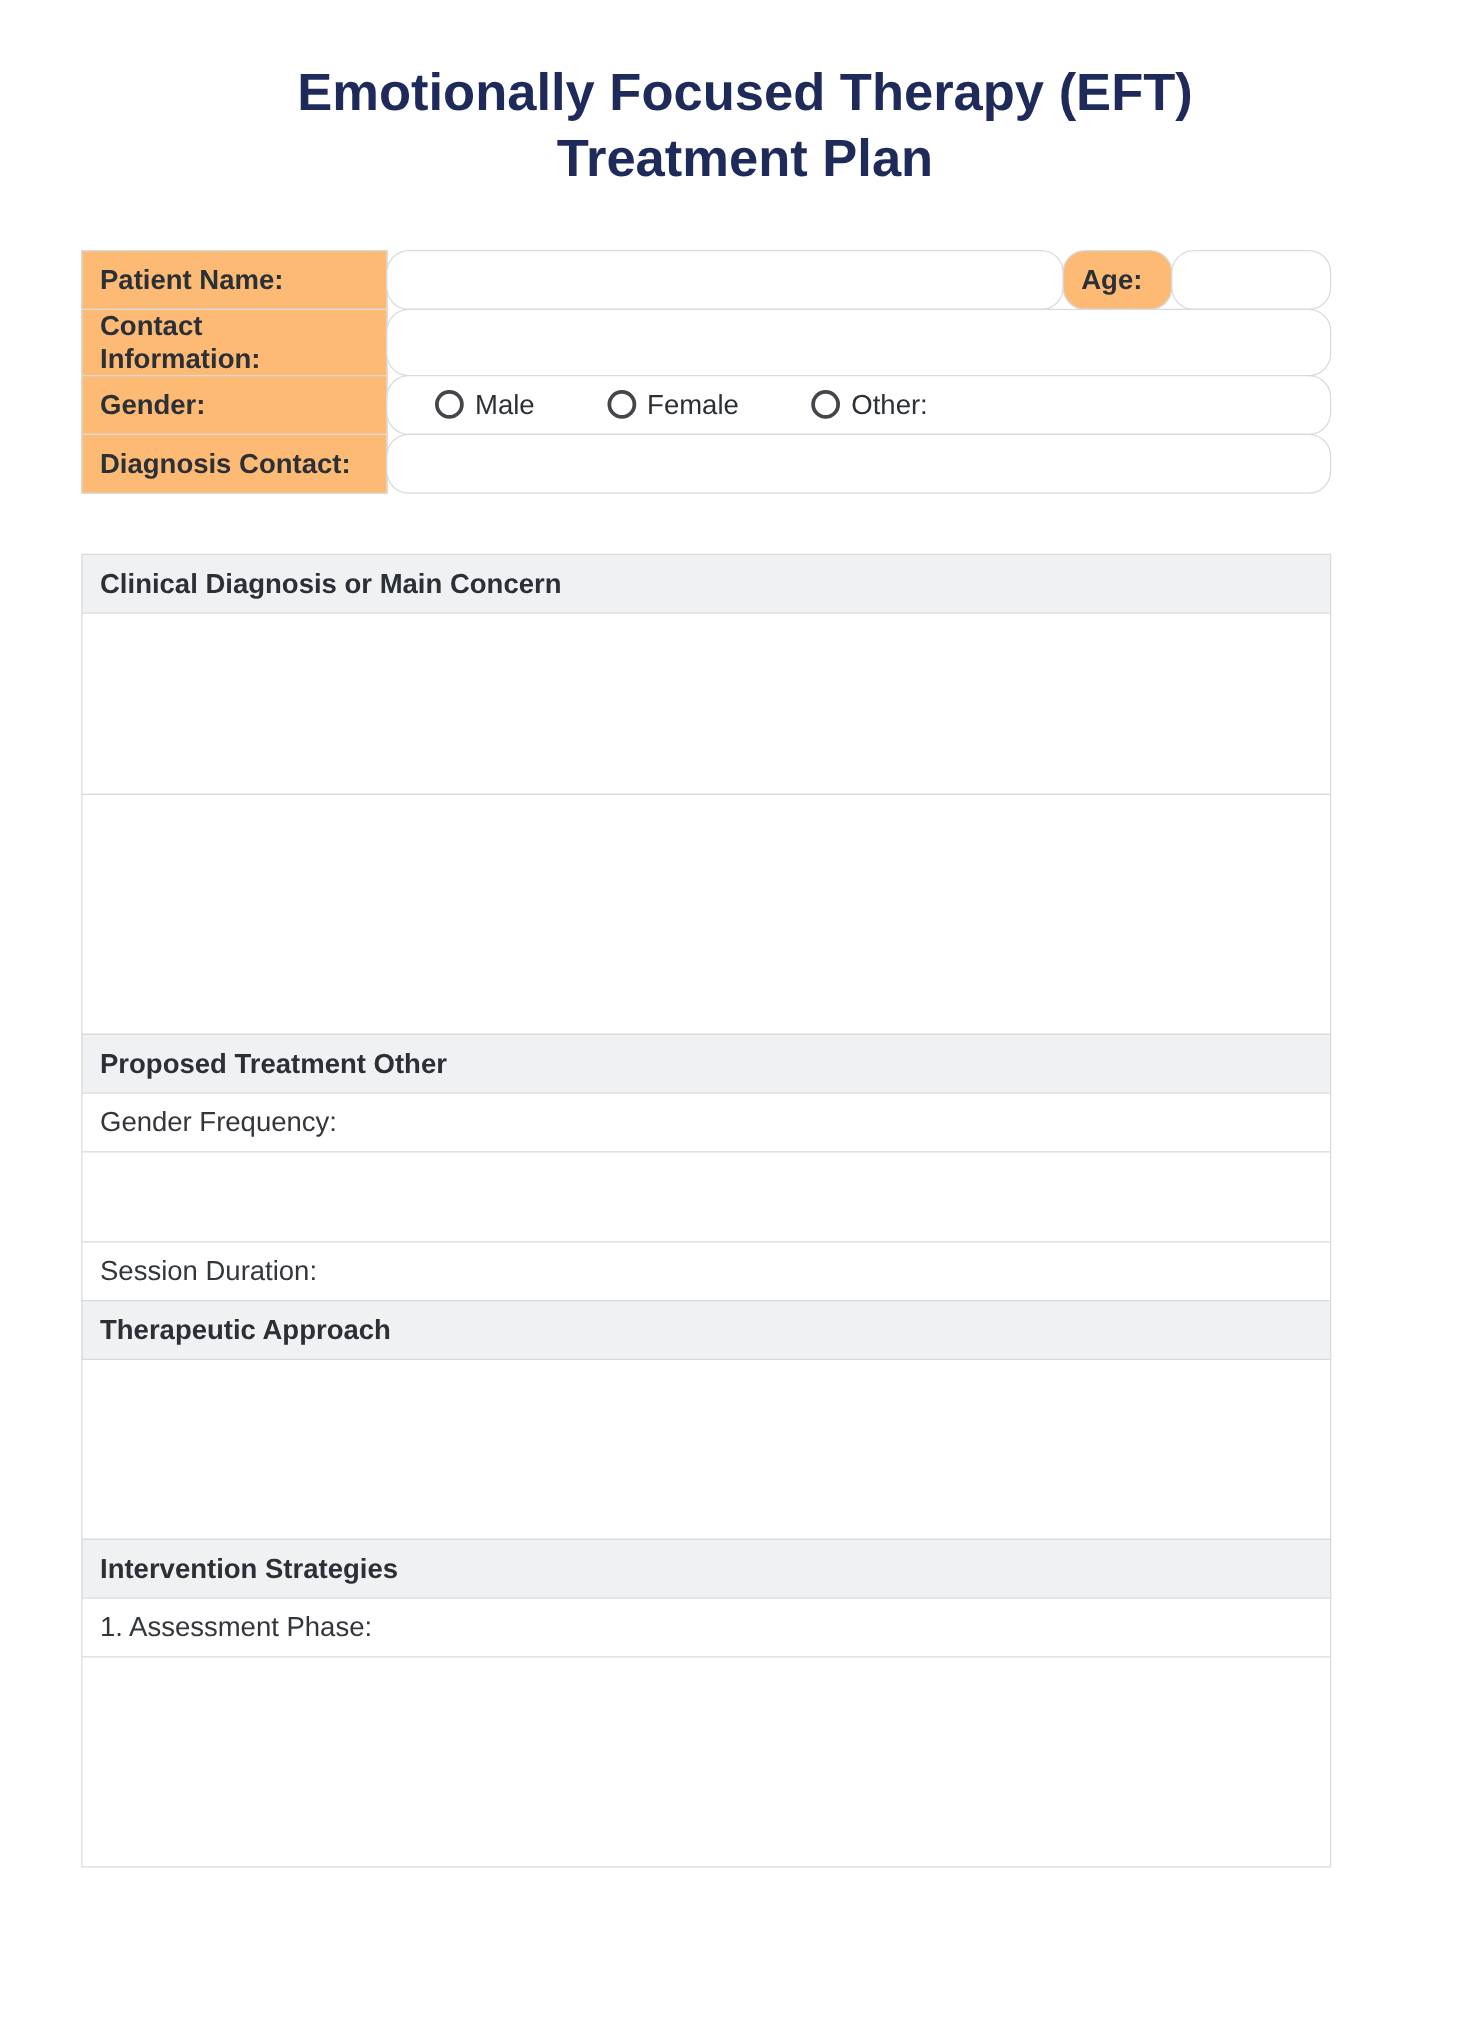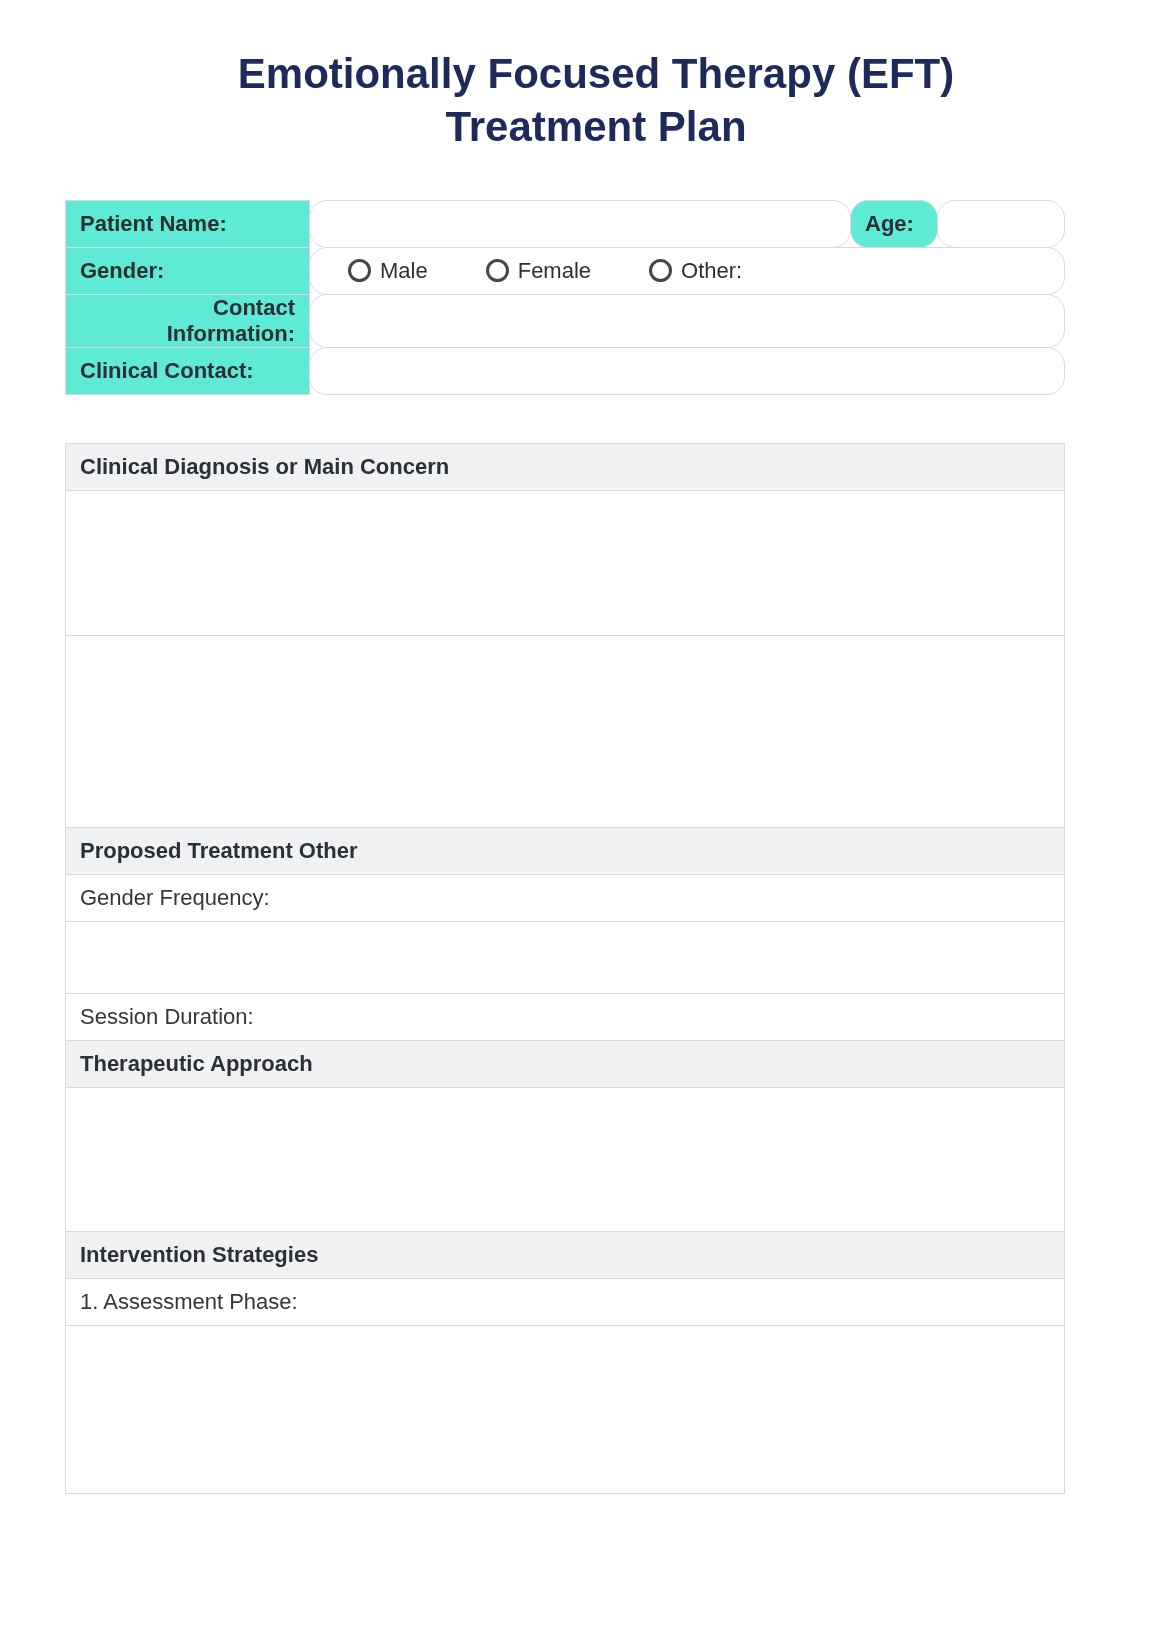--- a/index.html
+++ b/index.html
@@ -10,21 +10,21 @@
 
   .title { margin: 0; padding: 48px 0 0 16px; text-align: center; font-size: 42px; line-height: 1.26; font-weight: bold; color: #1e2a5a; }
 
   .content { width: 1000px; margin-left: 65px; }
 
   .info-table { margin-top: 46px; }
   .row { display: flex; }
   .row + .row { margin-top: -1px; }
   .cell { border: 1px solid #d8dbde; min-height: 48px; display: flex; align-items: center; padding: 0 14px; background: #ffffff; font-size: 22px; }
   .cell + .cell { margin-left: -1px; border-radius: 18px; }
-  .cell.label { background: #5eead4; font-weight: bold; color: #2b2f36; text-align: right; }
+  .cell.label { background: #fdba74; font-weight: bold; color: #2b2f36; }
   .cell.grow { flex: 1 1 auto; }
   .w-label { width: 245px; flex: 0 0 245px; }
   .w-age-label { width: 88px; flex: 0 0 88px; }
   .w-age-field { width: 128px; flex: 0 0 128px; }
 
   .radios { gap: 58px; padding-left: 38px; }
   .radio-opt { display: inline-flex; align-items: center; gap: 9px; cursor: pointer; }
   .radio-circle { width: 23px; height: 23px; border: 3px solid #43474c; border-radius: 50%; background: #ffffff; flex: 0 0 auto; }
   .radio-text { font-size: 22px; color: #2b2f36; }
 
@@ -56,44 +56,44 @@
     <div class="info-table">
 
       <div class="row">
         <div class="cell label w-label">Patient Name:</div>
         <div class="cell grow"></div>
         <div class="cell label w-age-label">Age:</div>
         <div class="cell w-age-field"></div>
       </div>
 
       <div class="row">
+        <div class="cell label w-label">Contact Information:</div>
+        <div class="cell grow"></div>
+      </div>
+
+      <div class="row">
         <div class="cell label w-label">Gender:</div>
         <div class="cell grow radios">
           <span class="radio-opt">
             <span class="radio-circle"></span>
             <span class="radio-text">Male</span>
           </span>
           <span class="radio-opt">
             <span class="radio-circle"></span>
             <span class="radio-text">Female</span>
           </span>
           <span class="radio-opt">
             <span class="radio-circle"></span>
             <span class="radio-text">Other:</span>
           </span>
         </div>
       </div>
 
       <div class="row">
-        <div class="cell label w-label">Contact Information:</div>
-        <div class="cell grow"></div>
-      </div>
-
-      <div class="row">
-        <div class="cell label w-label">Clinical Contact:</div>
+        <div class="cell label w-label">Diagnosis Contact:</div>
         <div class="cell grow"></div>
       </div>
 
     </div>
 
     <div class="sections">
 
       <div class="sec-header">Clinical Diagnosis or Main Concern</div>
       <div class="sec-body h146"></div>
 

